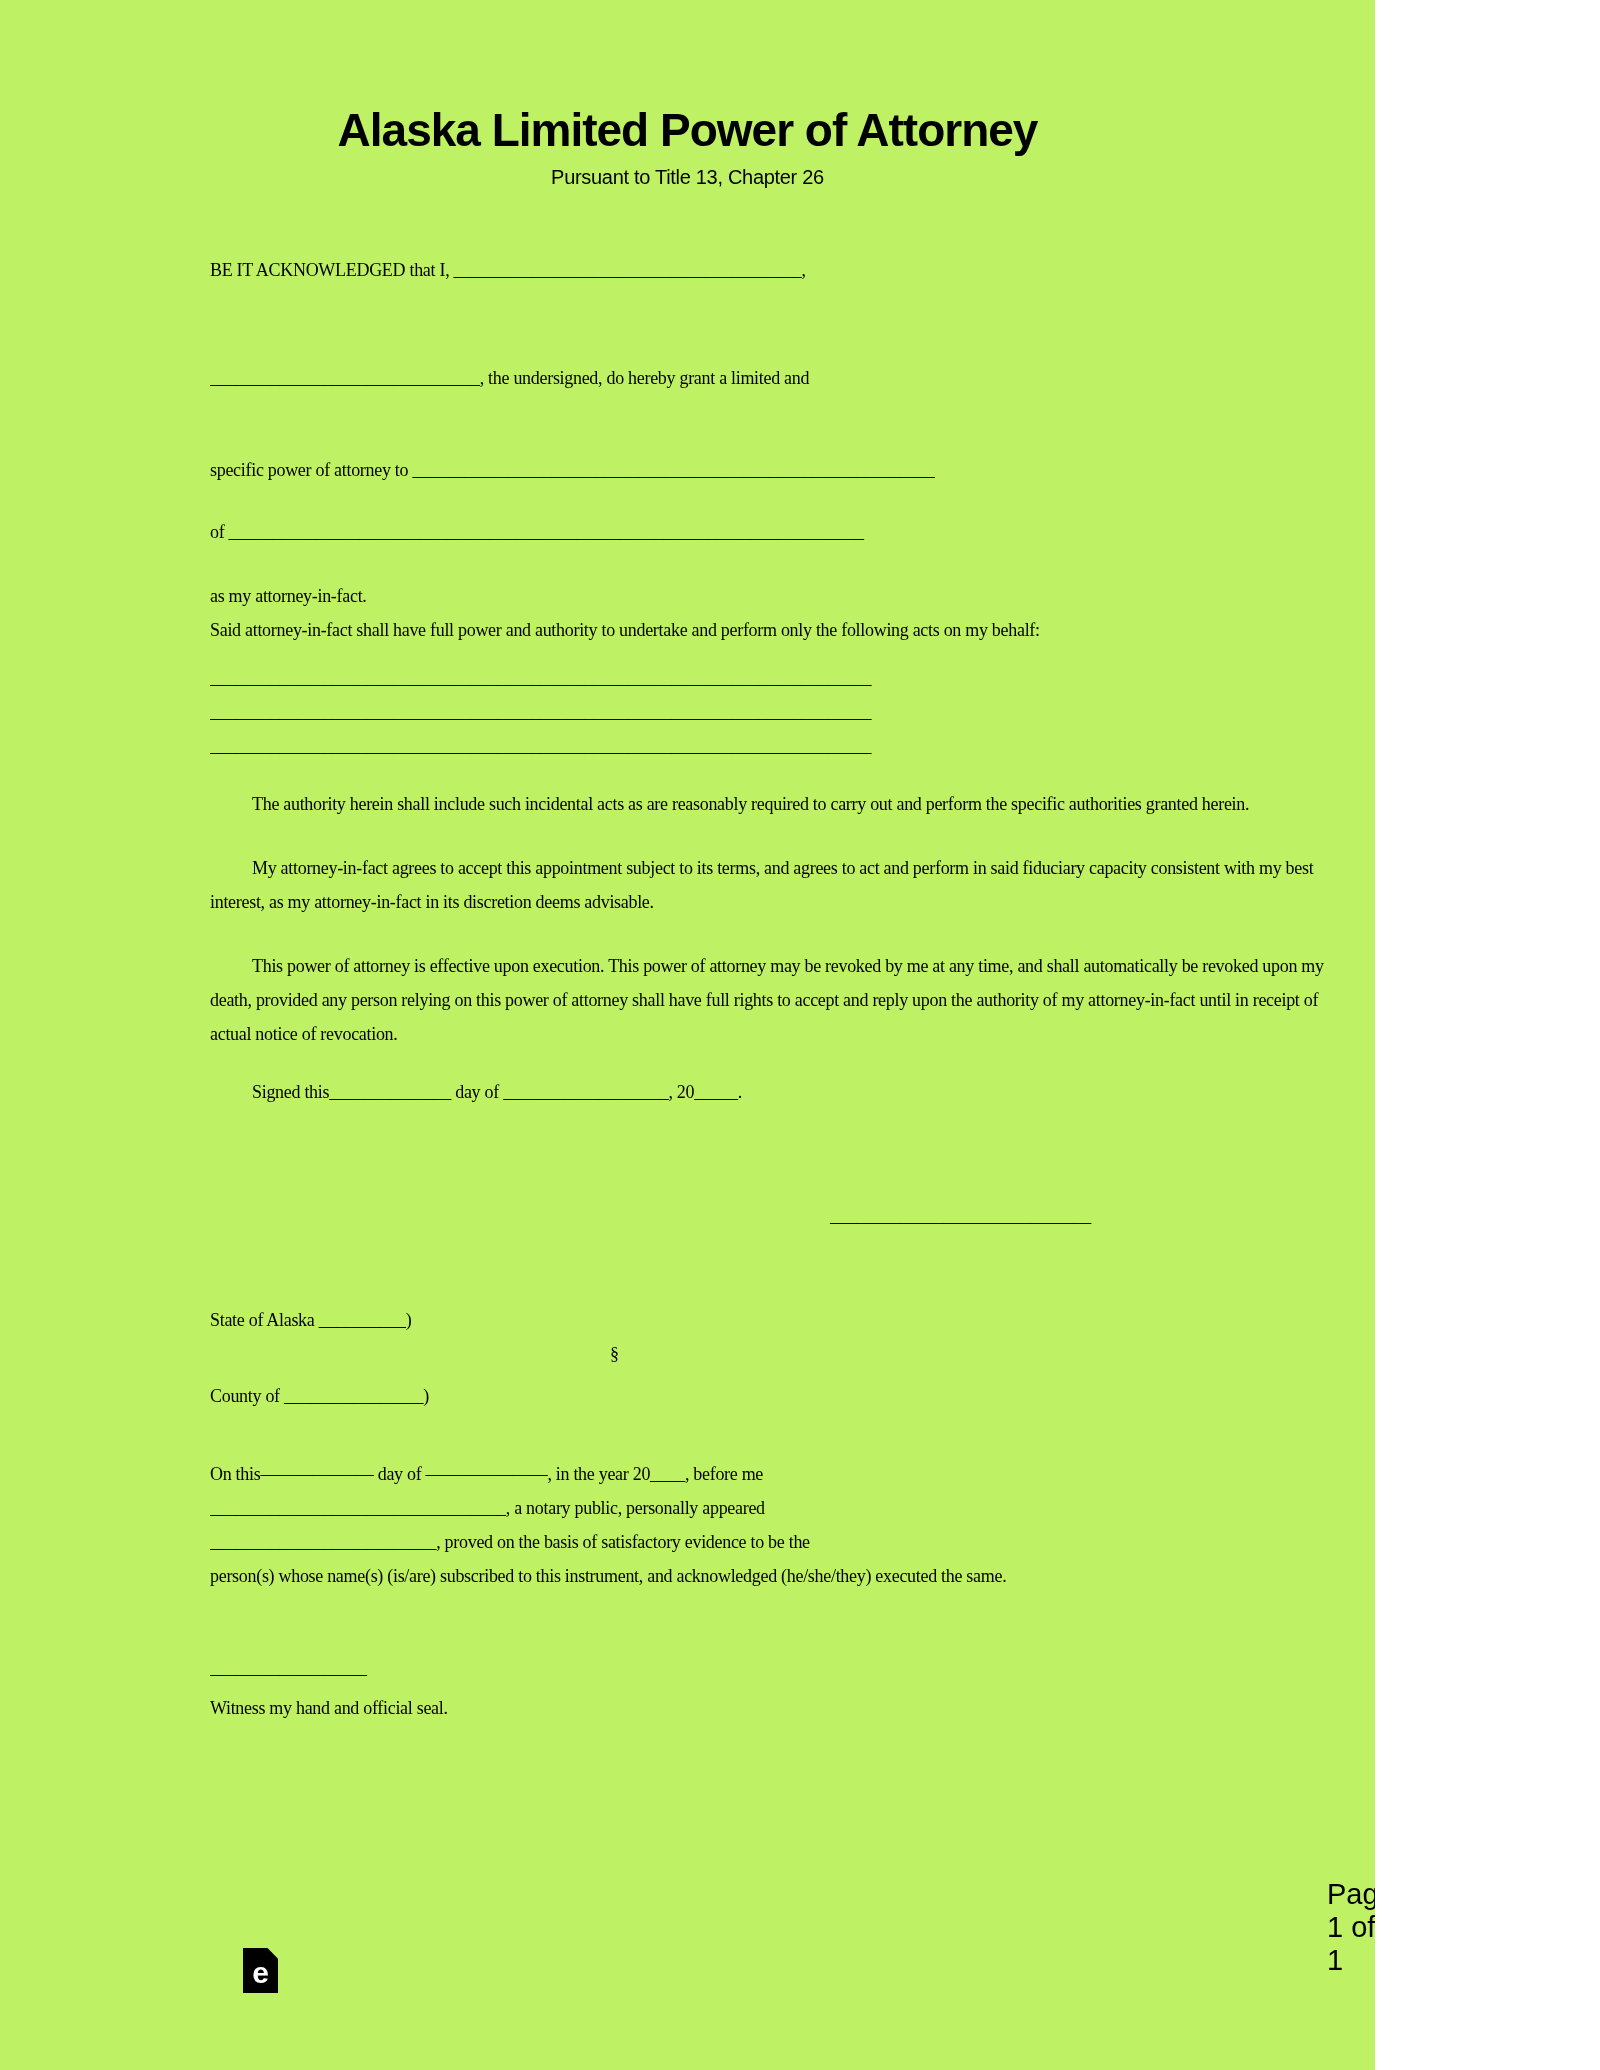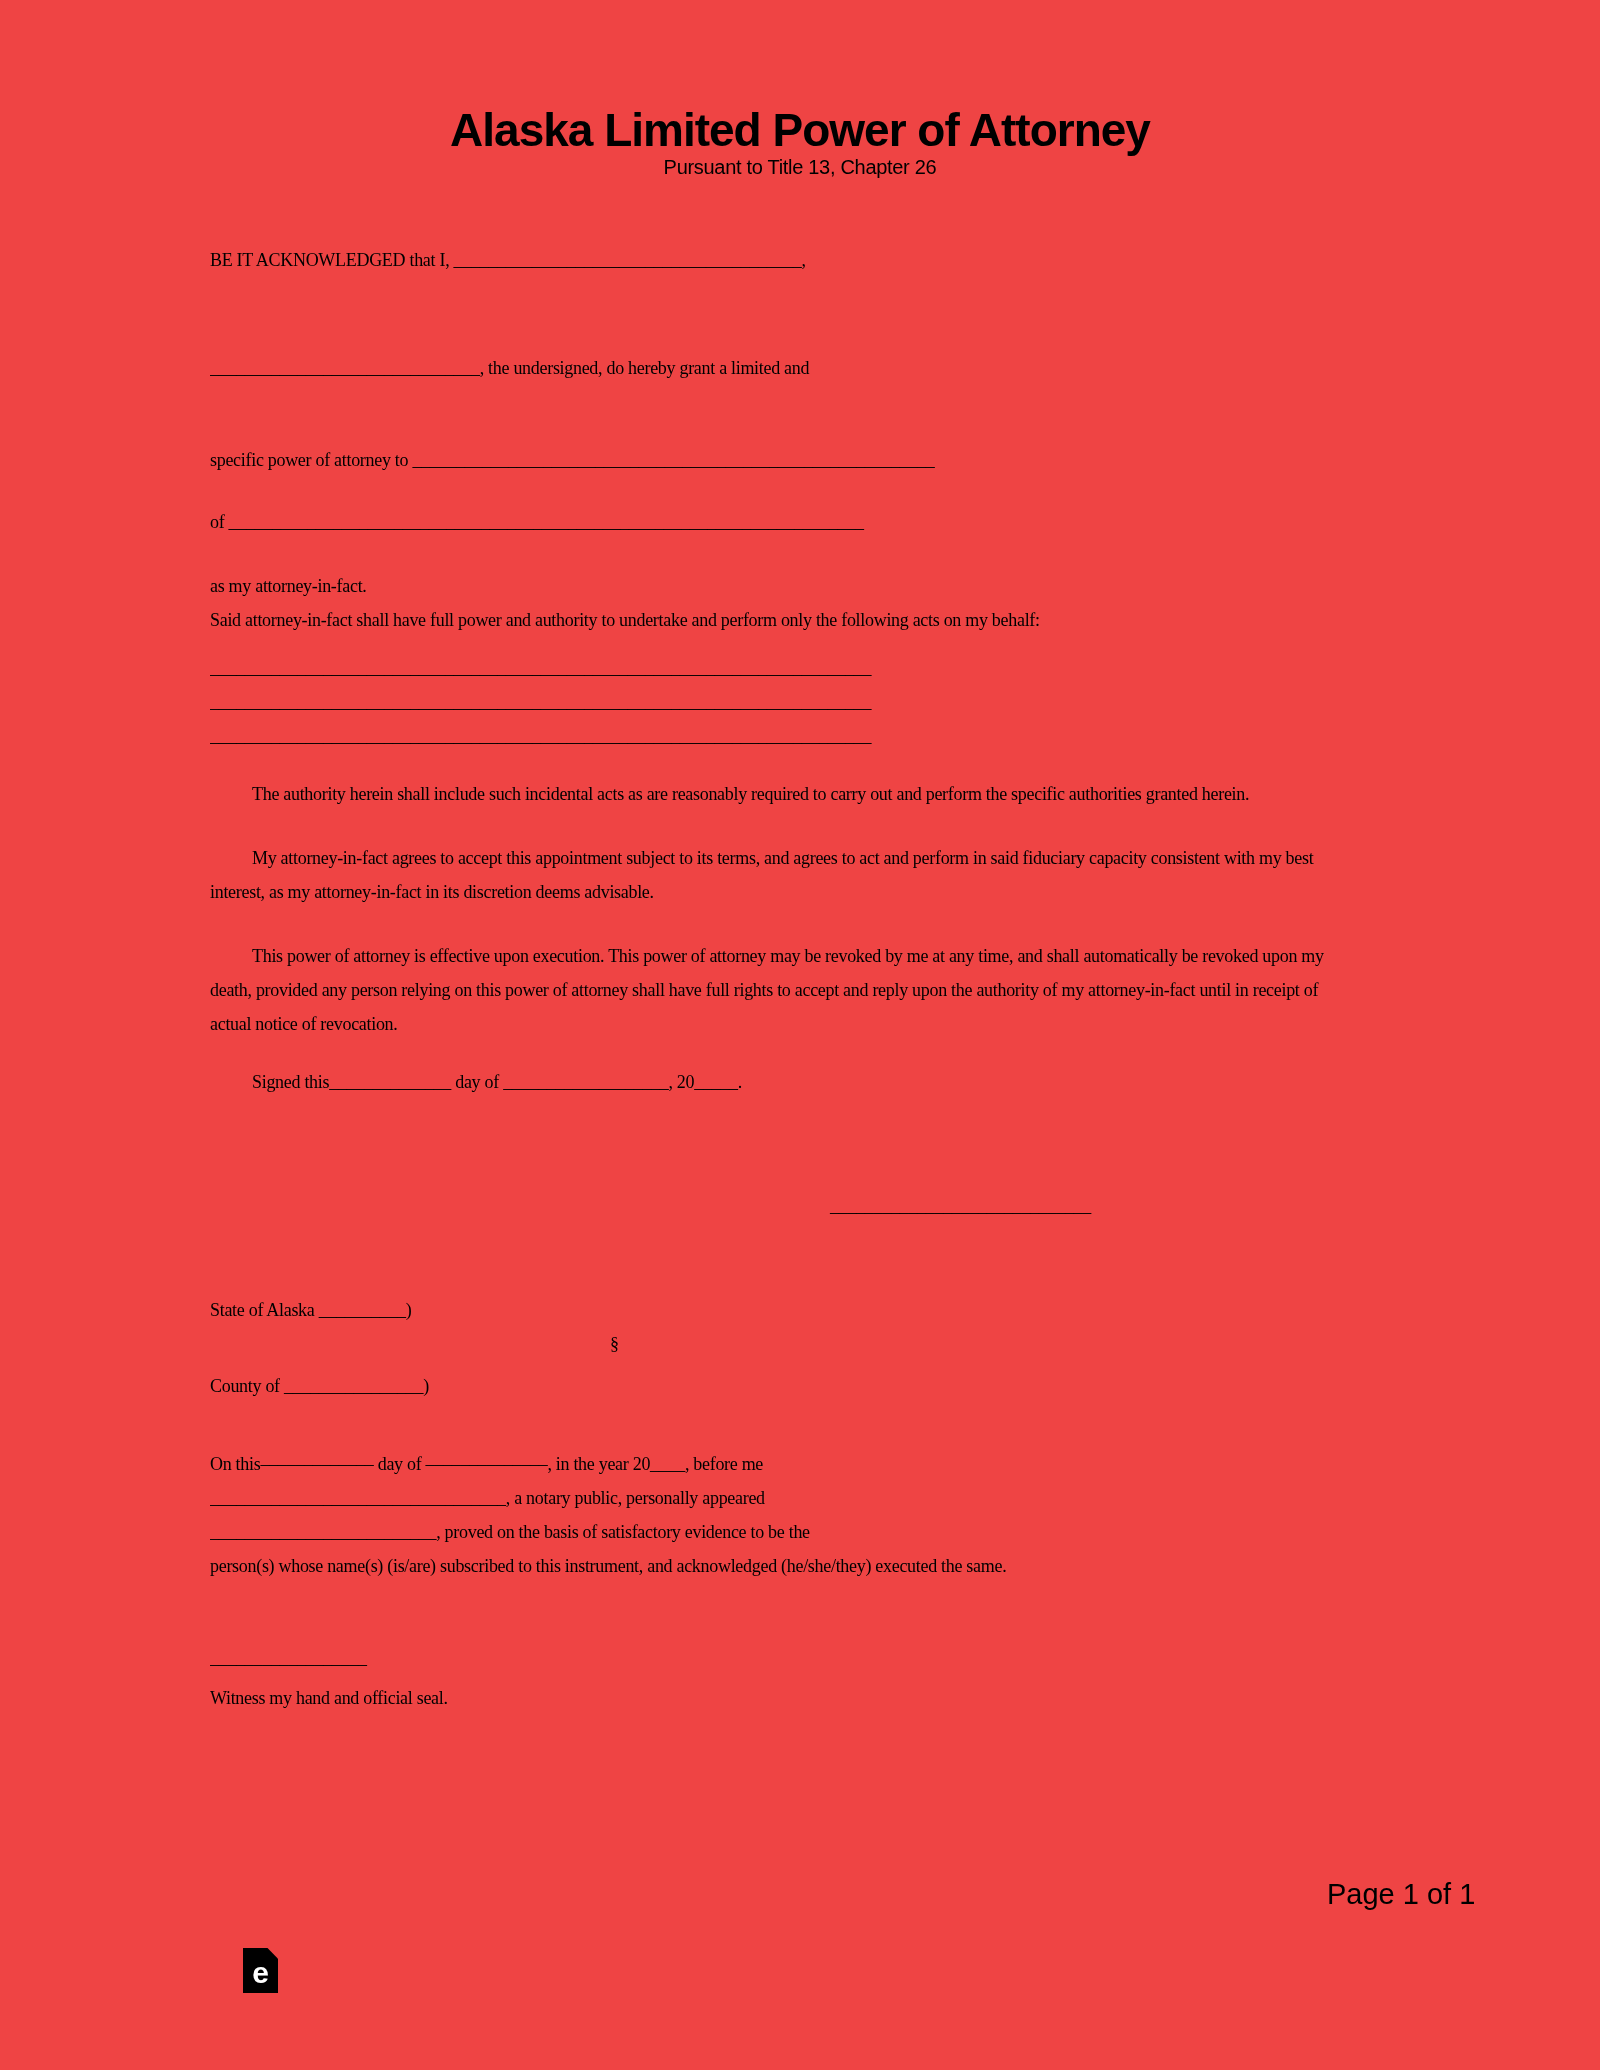--- a/index.html
+++ b/index.html
@@ -1,25 +1,25 @@
 <!DOCTYPE html>
 <html><head>
 <meta charset="utf-8">
 <style>
   html,body{margin:0;padding:0;background:#fff;}
   .page{
     position:relative;
-    width:1600px;height:2070px;
-    background:#ef4444;color:#000000;
+    width:1375px;height:2070px;
+    background:#bef264;color:#000000;
     font-family:"Liberation Sans", sans-serif;
     overflow:hidden;
   }
   .header{padding-top:104px;text-align:center;}
   .title{font-size:46px;font-weight:bold;letter-spacing:-1px;line-height:52px;}
-  .subtitle{font-size:20px;letter-spacing:-0.3px;}
+  .subtitle{font-size:20px;margin-top:10px;letter-spacing:-0.3px;}
   .content{
     width:1140px;margin-left:210px;
     font-size:18px;line-height:34px;letter-spacing:-0.3px;font-family:Liberation Serif, serif;
   }
   .row{white-space:nowrap;overflow:hidden;}
   .para{white-space:normal;}
   .indent{text-indent:42px;}
   .blankwrap{display:inline-block;position:relative;}
   .sigblock{display:inline-block;position:relative;margin-left:620px;}
   .sym-row{text-indent:400px;}

